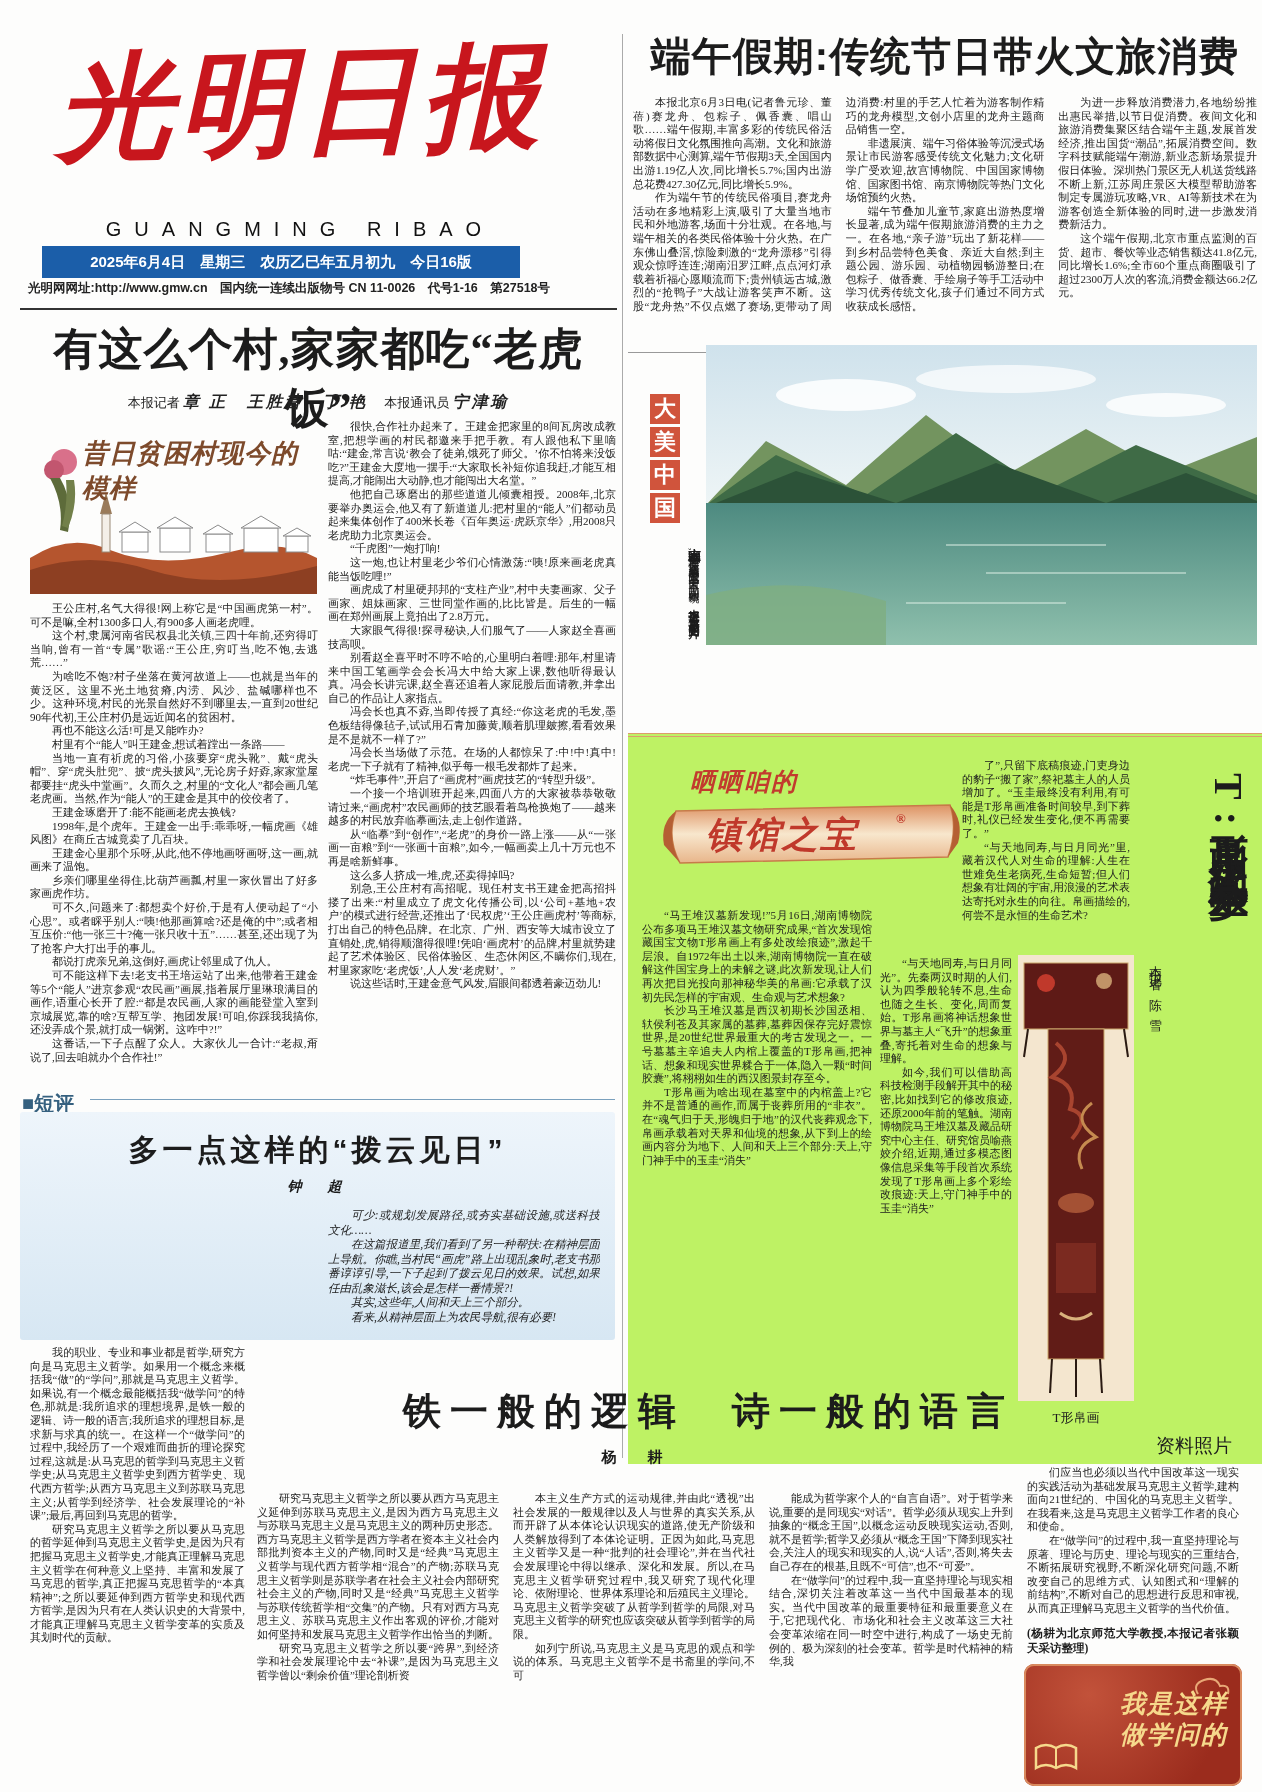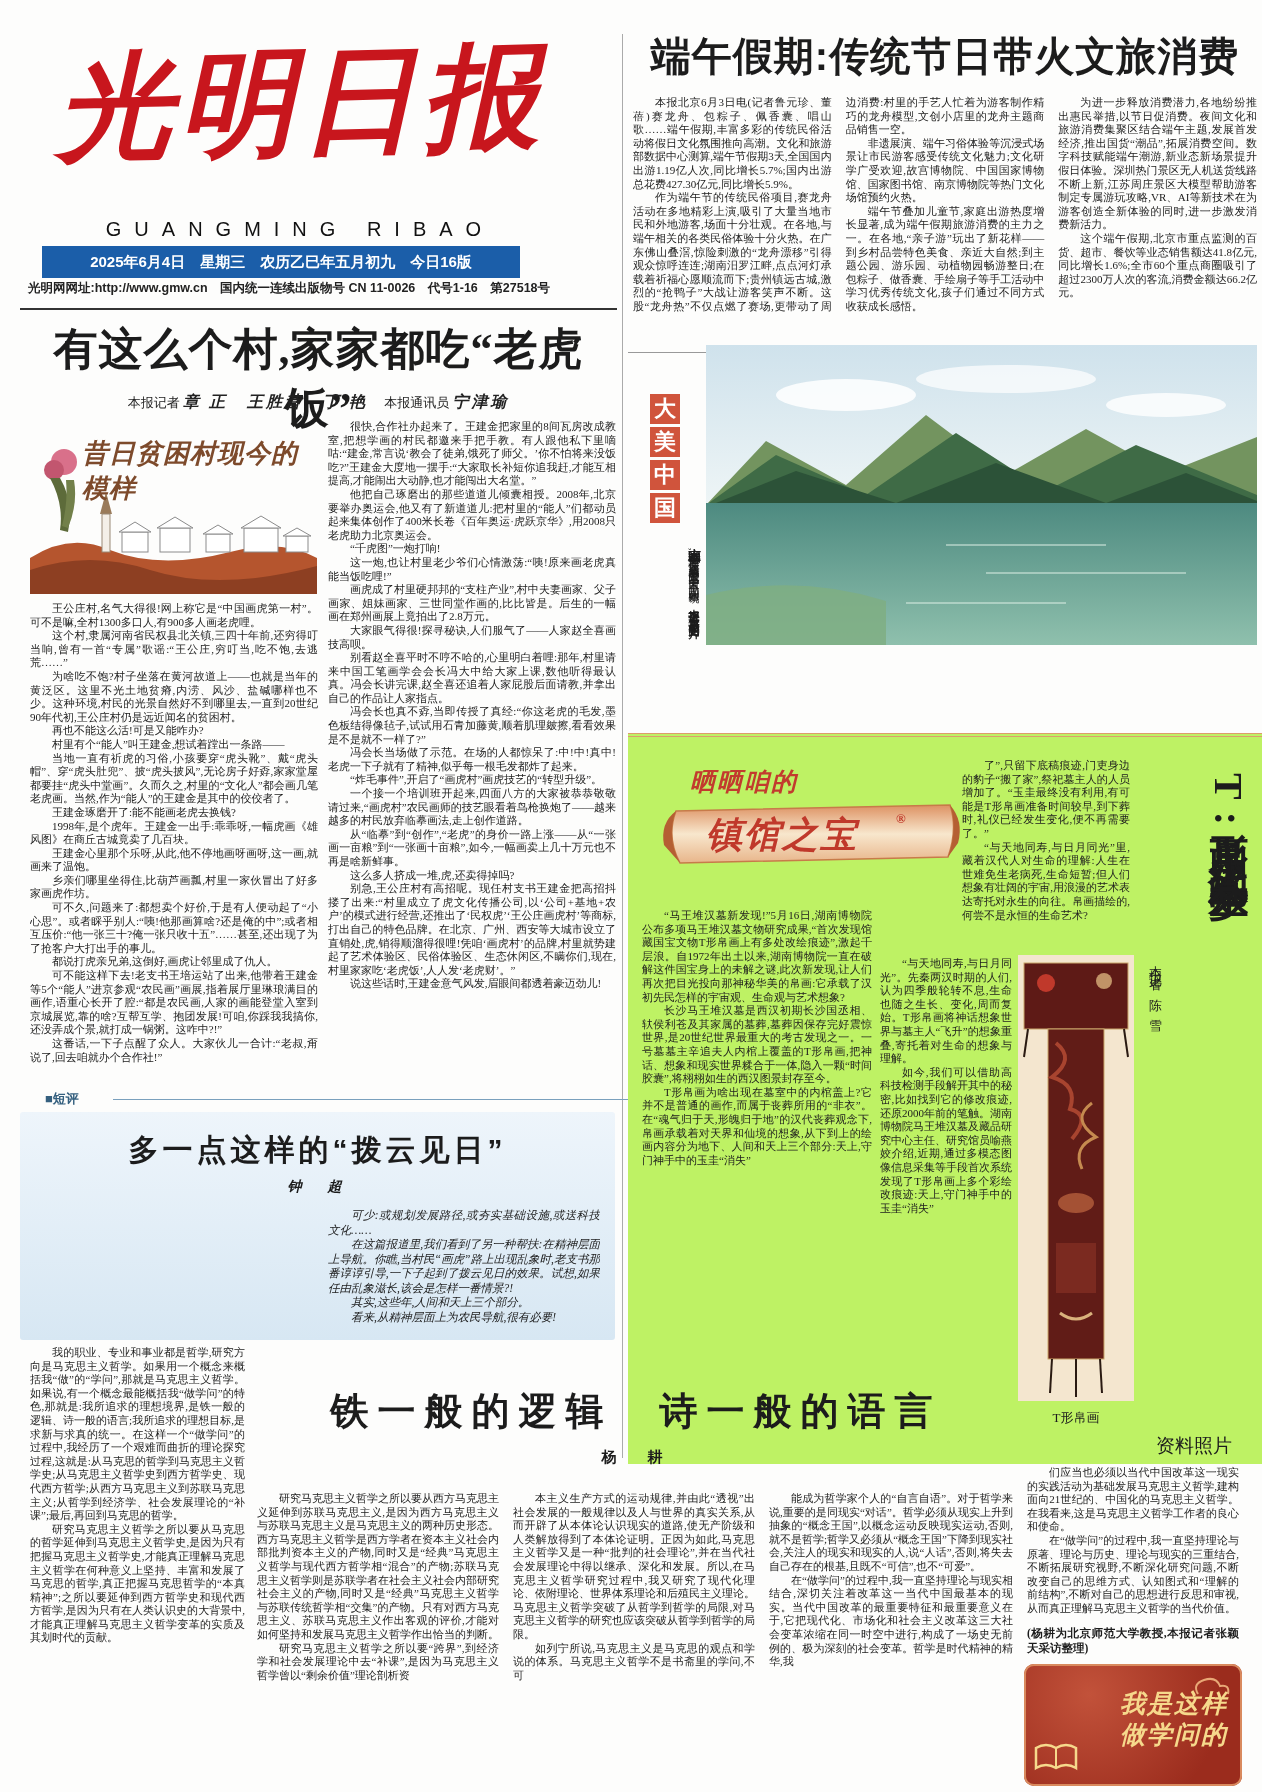--- a/index.html
+++ b/index.html
@@ -130,21 +130,21 @@
       <p>冯会长也真不孬,当即传授了真经:“你这老虎的毛发,墨色板结得像毡子,试试用石青加藤黄,顺着肌理皴擦,看看效果是不是就不一样了?”</p>
       <p>冯会长当场做了示范。在场的人都惊呆了:中!中!真中!老虎一下子就有了精神,似乎每一根毛发都炸了起来。</p>
       <p>“炸毛事件”,开启了“画虎村”画虎技艺的“转型升级”。</p>
       <p>一个接一个培训班开起来,四面八方的大家被恭恭敬敬请过来,“画虎村”农民画师的技艺眼看着鸟枪换炮了——越来越多的村民放弃临摹画法,走上创作道路。</p>
       <p>从“临摹”到“创作”,“老虎”的身价一路上涨——从“一张画一亩粮”到“一张画十亩粮”,如今,一幅画卖上几十万元也不再是啥新鲜事。</p>
       <p>这么多人挤成一堆,虎,还卖得掉吗?</p>
       <p>别急,王公庄村有高招呢。现任村支书王建金把高招抖搂了出来:“村里成立了虎文化传播公司,以‘公司+基地+农户’的模式进行经营,还推出了‘民权虎’‘王公庄画虎村’等商标,打出自己的特色品牌。在北京、广州、西安等大城市设立了直销处,虎,销得顺溜得很哩!凭咱‘画虎村’的品牌,村里就势建起了艺术体验区、民俗体验区、生态休闲区,不瞒你们,现在,村里家家吃‘老虎饭’,人人发‘老虎财’。”</p>
       <p>说这些话时,王建金意气风发,眉眼间都透着豪迈劲儿!</p>
     </div>
 
-  <div class="abs hei" style="left:22px;top:1090px;width:593px;font-size:13px;font-weight:bold;color:#35607f;margin-left:23px;">
+  <div class="abs hei" style="left:22px;top:1090px;width:593px;font-size:20px;font-weight:bold;color:#35607f;">
     <span>■短评</span>
     <span class="abs" style="left:68px;top:9px;width:525px;height:1px;background:#7aa0bd;"></span>
   </div>
   <div class="abs comm-box" style="left:20px;top:1112px;width:595px;height:228px;">
     <div class="abs comm-title hei" style="left:0;top:18px;width:595px;">多一点这样的“拨云见日”</div>
     <div class="abs comm-author" style="left:0;top:66px;width:595px;">钟　超</div>
     <div class="abs bodytext t115 kai clip" style="left:308px;top:96px;width:272px;height:122px;">
         <p>可少:或规划发展路径,或夯实基础设施,或送科技文化……</p>
         <p>在这篇报道里,我们看到了另一种帮扶:在精神层面上导航。你瞧,当村民“画虎”路上出现乱象时,老支书那番谆谆引导,一下子起到了拨云见日的效果。试想,如果任由乱象滋长,该会是怎样一番情景?!</p>
         <p>其实,这些年,人间和天上三个部分。</p>
@@ -246,21 +246,21 @@
     <div class="abs capcred" style="left:528px;top:696px;">资料照片</div>
 
     <div class="abs vert v-headline clip" style="left:548px;top:36px;width:72px;height:650px;">T形帛画:汉代人的『永生梦』</div>
     <div class="abs vert v-byline clip" style="left:512px;top:218px;width:24px;height:170px;">本报记者　陈　雪</div>
   </div>
 
   <div class="abs bodytext t11 clip" style="left:30px;top:1346px;width:215px;height:446px;">
       <p>我的职业、专业和事业都是哲学,研究方向是马克思主义哲学。如果用一个概念来概括我“做”的“学问”,那就是马克思主义哲学。如果说,有一个概念最能概括我“做学问”的特色,那就是:我所追求的理想境界,是铁一般的逻辑、诗一般的语言;我所追求的理想目标,是求新与求真的统一。在这样一个“做学问”的过程中,我经历了一个艰难而曲折的理论探究过程,这就是:从马克思的哲学到马克思主义哲学史;从马克思主义哲学史到西方哲学史、现代西方哲学;从西方马克思主义到苏联马克思主义;从哲学到经济学、社会发展理论的“补课”;最后,再回到马克思的哲学。</p>
       <p>研究马克思主义哲学之所以要从马克思的哲学延伸到马克思主义哲学史,是因为只有把握马克思主义哲学史,才能真正理解马克思主义哲学在何种意义上坚持、丰富和发展了马克思的哲学,真正把握马克思哲学的“本真精神”;之所以要延伸到西方哲学史和现代西方哲学,是因为只有在人类认识史的大背景中,才能真正理解马克思主义哲学变革的实质及其划时代的贡献。</p>
     </div>
-  <div class="abs phil-hl hei" style="left:258px;top:1386px;width:756px;">铁一般的逻辑　诗一般的语言</div>
+  <div class="abs phil-hl hei" style="left:258px;top:1386px;width:756px;text-align:right;">铁一般的逻辑　诗一般的语言</div>
   <div class="abs phil-author" style="left:258px;top:1448px;width:756px;">杨　耕</div>
   <div class="abs bodytext t11 clip" style="left:257px;top:1492px;width:242px;height:300px;">
       <p>研究马克思主义哲学之所以要从西方马克思主义延伸到苏联马克思主义,是因为西方马克思主义与苏联马克思主义是马克思主义的两种历史形态。西方马克思主义哲学是西方学者在资本主义社会内部批判资本主义的产物,同时又是“经典”马克思主义哲学与现代西方哲学相“混合”的产物;苏联马克思主义哲学则是苏联学者在社会主义社会内部研究社会主义的产物,同时又是“经典”马克思主义哲学与苏联传统哲学相“交集”的产物。只有对西方马克思主义、苏联马克思主义作出客观的评价,才能对如何坚持和发展马克思主义哲学作出恰当的判断。</p>
       <p>研究马克思主义哲学之所以要“跨界”,到经济学和社会发展理论中去“补课”,是因为马克思主义哲学曾以“剩余价值”理论剖析资</p>
     </div>
   <div class="abs bodytext t11 clip" style="left:513px;top:1492px;width:242px;height:300px;">
       <p>本主义生产方式的运动规律,并由此“透视”出社会发展的一般规律以及人与世界的真实关系,从而开辟了从本体论认识现实的道路,使无产阶级和人类解放得到了本体论证明。正因为如此,马克思主义哲学又是一种“批判的社会理论”,并在当代社会发展理论中得以继承、深化和发展。所以,在马克思主义哲学研究过程中,我又研究了现代化理论、依附理论、世界体系理论和后殖民主义理论。马克思主义哲学突破了从哲学到哲学的局限,对马克思主义哲学的研究也应该突破从哲学到哲学的局限。</p>
       <p>如列宁所说,马克思主义是马克思的观点和学说的体系。马克思主义哲学不是书斋里的学问,不可</p>
     </div>
   <div class="abs bodytext t11 clip" style="left:769px;top:1492px;width:244px;height:300px;">

